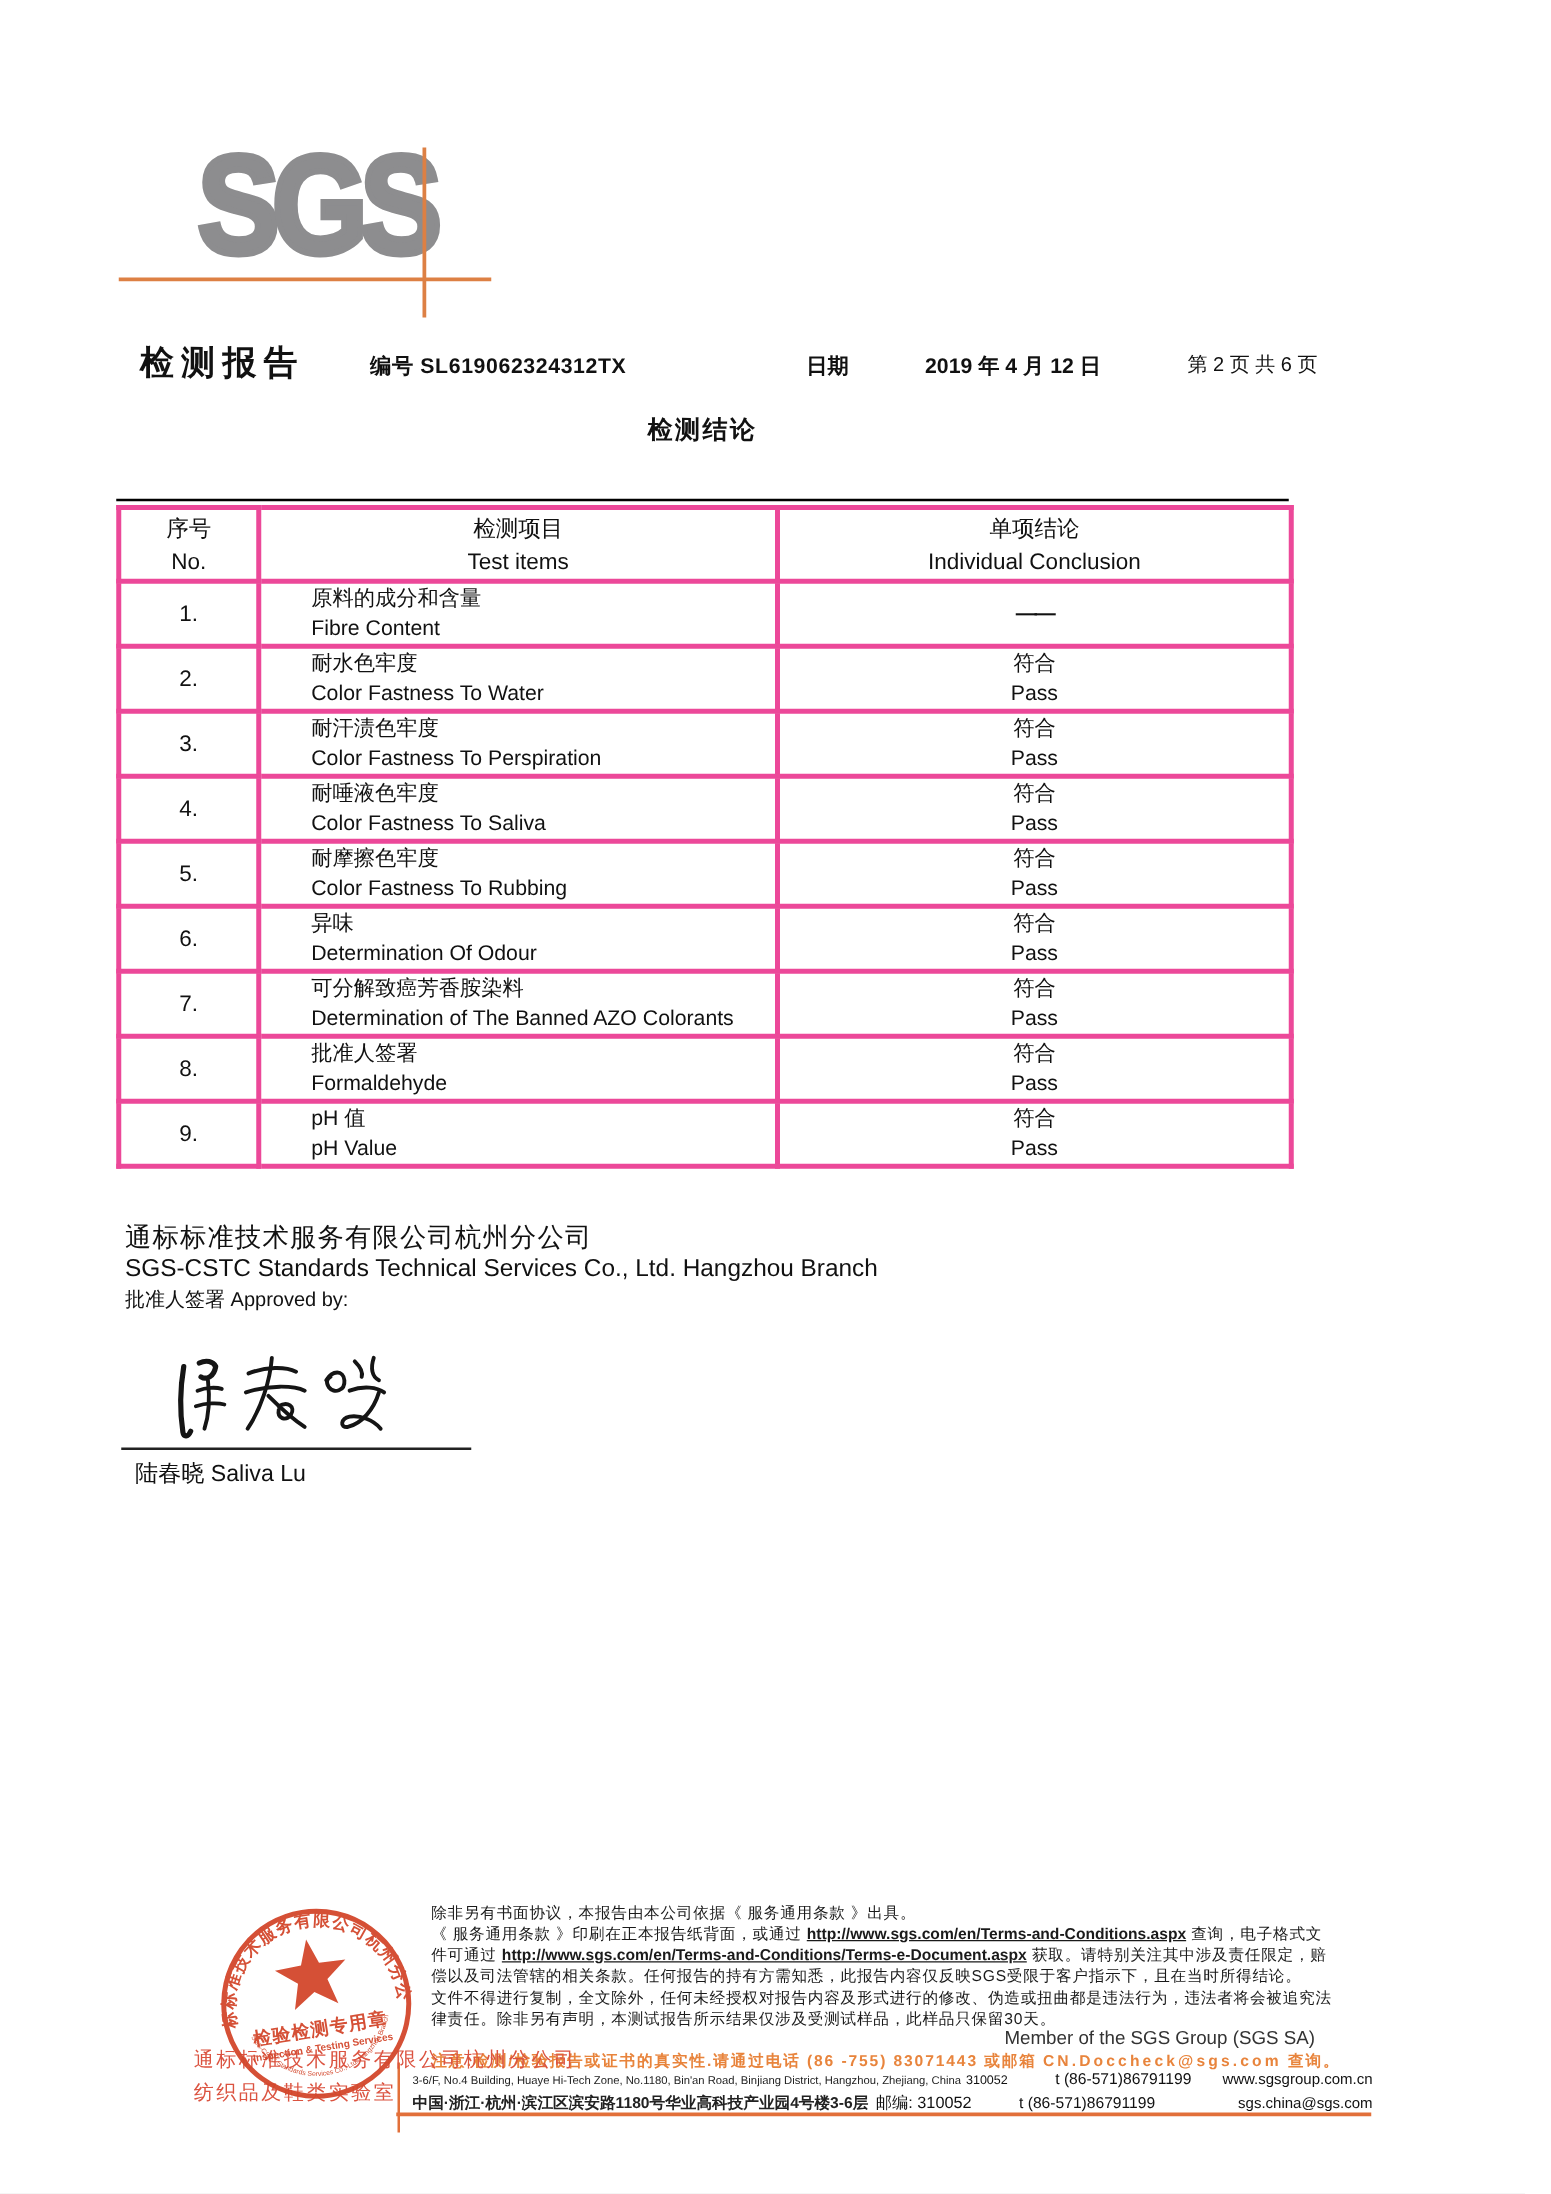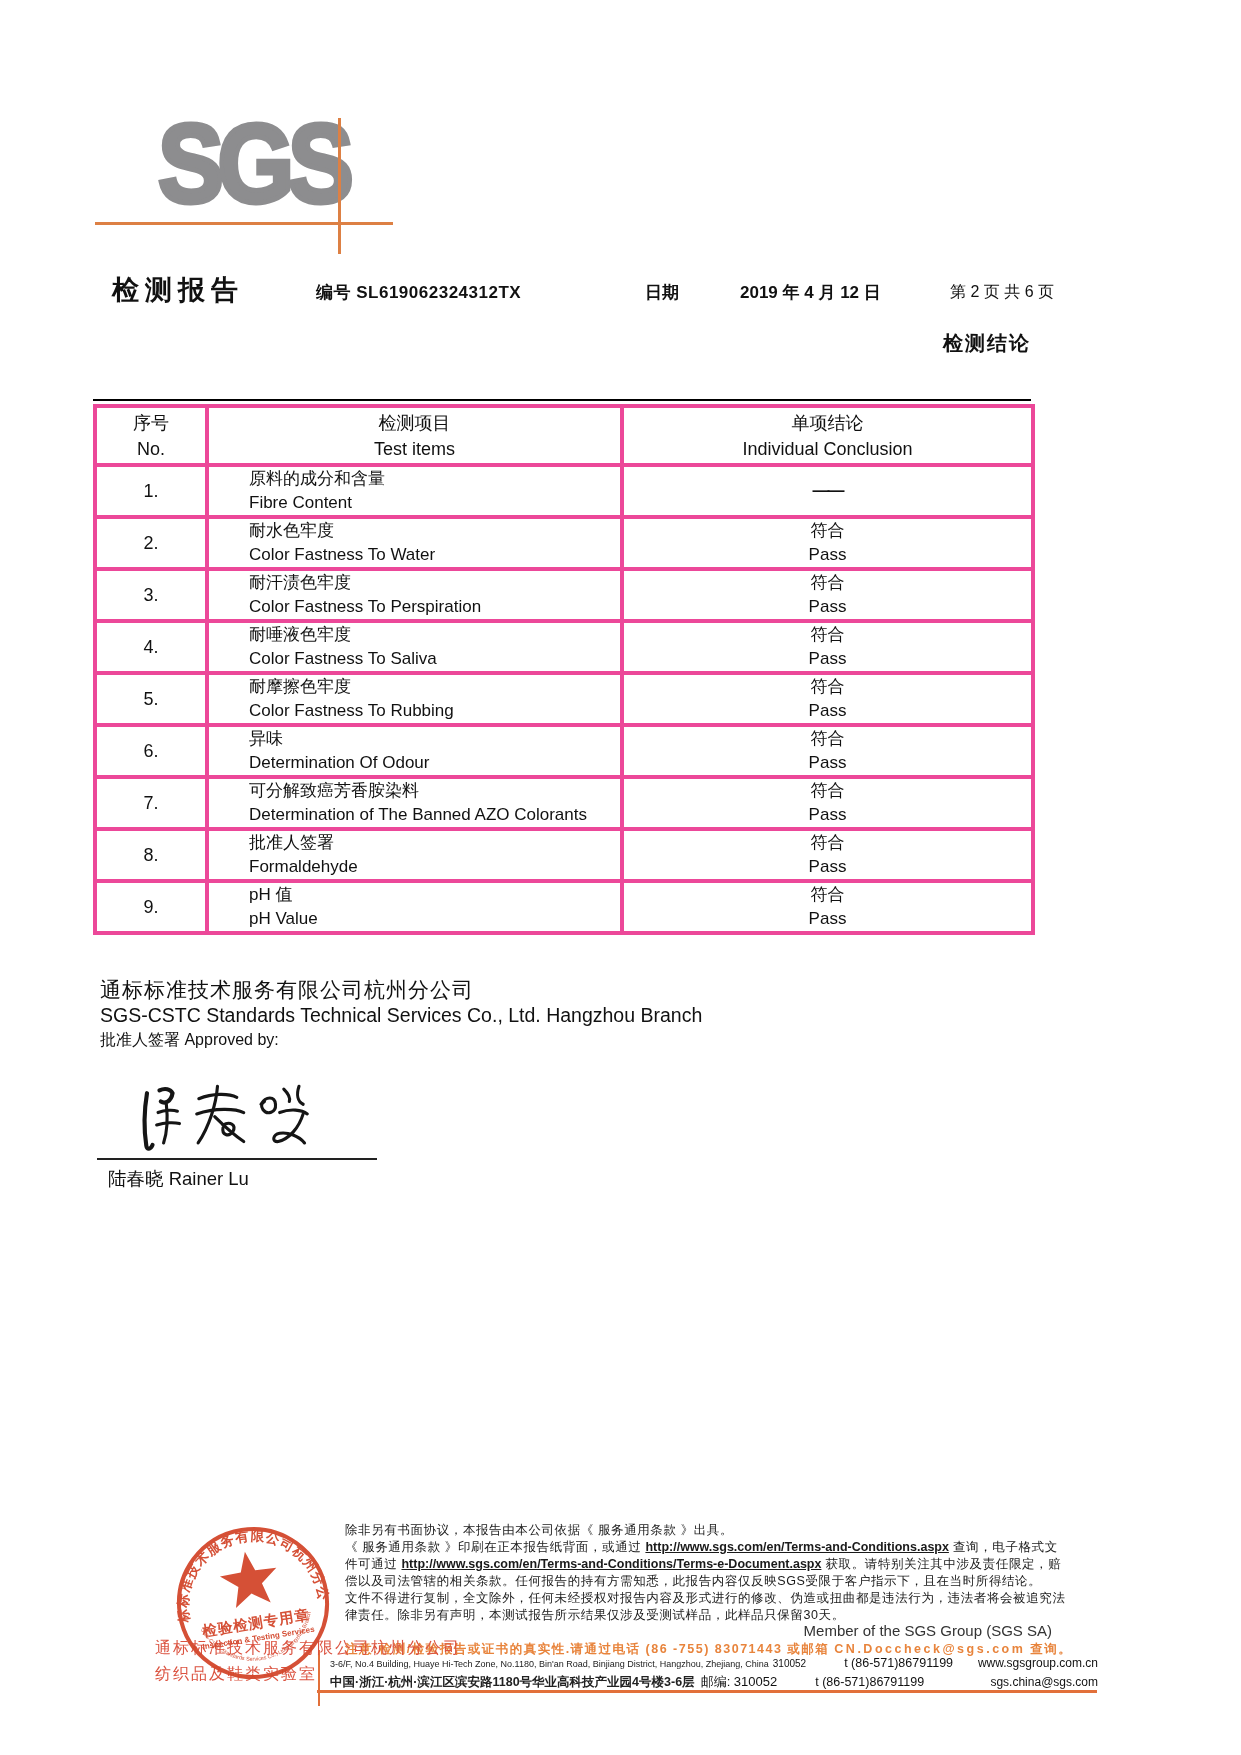--- a/index.html
+++ b/index.html
@@ -10,26 +10,26 @@
   
   .logo-text{
     position:absolute;left:158px;top:108px;font-size:112px;font-weight:700;
     color:#8d8d8f;letter-spacing:-7px;transform:scaleX(.88);transform-origin:left top;
     -webkit-text-stroke:5px #8d8d8f;line-height:1;
   }
   .logo-hline{position:absolute;left:95px;top:222px;width:298px;height:3px;background:#dd8044;}
   .logo-vline{position:absolute;left:338px;top:118px;width:3px;height:136px;background:#dd8044;}
   
   .doc-title{position:absolute;left:112px;top:272px;font-size:27px;font-weight:700;letter-spacing:6px;}
-  .report-no{position:absolute;left:316px;top:281px;font-size:17px;font-weight:700;letter-spacing:.5px;}
+  .report-no{position:absolute;left:296px;top:281px;font-size:17px;font-weight:700;letter-spacing:.5px;}
   .date-label{position:absolute;left:645px;top:281px;font-size:17px;font-weight:700;}
   .date-value{position:absolute;left:740px;top:281px;font-size:17px;font-weight:700;}
   .page-info{position:absolute;left:950px;top:282px;font-size:16px;}
   
-  .sec-title-zh{position:absolute;left:93px;top:330px;width:938px;text-align:right;font-size:20px;font-weight:700;letter-spacing:2px;}
+  .sec-title-zh{position:absolute;left:93px;top:330px;width:938px;text-align:center;font-size:20px;font-weight:700;letter-spacing:2px;}
   .sec-title-en{position:absolute;left:93px;top:356px;width:938px;text-align:center;font-size:19px;font-weight:700;}
   
   .table-topline{position:absolute;left:93px;top:399px;width:938px;height:2px;background:#000;}
   .concl-table{
     position:absolute;left:93px;top:404px;width:938px;border-collapse:collapse;table-layout:fixed;
     border:3px solid #000;border-top:4px solid #000;border-bottom:4px solid #000;
   }
   .concl-table col.c-no{width:112px;} .concl-table col.c-item{width:415px;} .concl-table col.c-concl{width:411px;}
   .concl-table th,.concl-table td{border:4px solid #ec4899;padding:0;vertical-align:middle;font-weight:400;}
   .concl-table thead th{height:55px;text-align:center;font-size:18px;line-height:26px;}
@@ -231,21 +231,21 @@
         <path d="M130,68 C140,62 150,68 144,78 C138,86 128,82 130,72"></path>
         <path d="M185,38 C192,26 205,26 206,38 C207,50 194,54 188,46 C184,40 186,36 190,34"></path>
         <path d="M218,16 C224,22 228,28 226,34"></path>
         <path d="M240,12 C236,24 238,34 246,38"></path>
         <path d="M212,50 C228,44 244,46 252,52"></path>
         <path d="M246,52 C240,72 226,88 210,92 C200,93 202,82 212,80 C224,78 240,84 248,94"></path>
       </g>
     </g>
   </svg>
   <div class="signature-line"></div>
-  <div class="signer-name">陆春晓 Rainer Lu</div>
+  <div class="signer-name">陆春晓 Saliva Lu</div>
 
   <svg class="stamp" viewBox="0 0 160 160">
     <circle cx="80" cy="80" r="74" fill="none" stroke="#d3472c" stroke-width="4"></circle>
     <polygon points="80,28 87.3,47.9 108.5,48.7 91.9,61.9 97.6,82.3 80,70.5 62.4,82.3 68.1,61.9 51.5,48.7 72.7,47.9" fill="#d3472c"></polygon>
     <defs>
       <path id="arcTop" d="M 15,95 A 66,66 0 1 1 145,95"></path>
       <path id="arcBottom" d="M 23,94 A 59,59 0 0 0 137,94"></path>
     </defs>
     <text font-size="13.5" fill="#d3472c" font-weight="700" letter-spacing="1">
       <textPath href="#arcTop" startOffset="50%" text-anchor="middle">通标标准技术服务有限公司杭州分公司</textPath>

